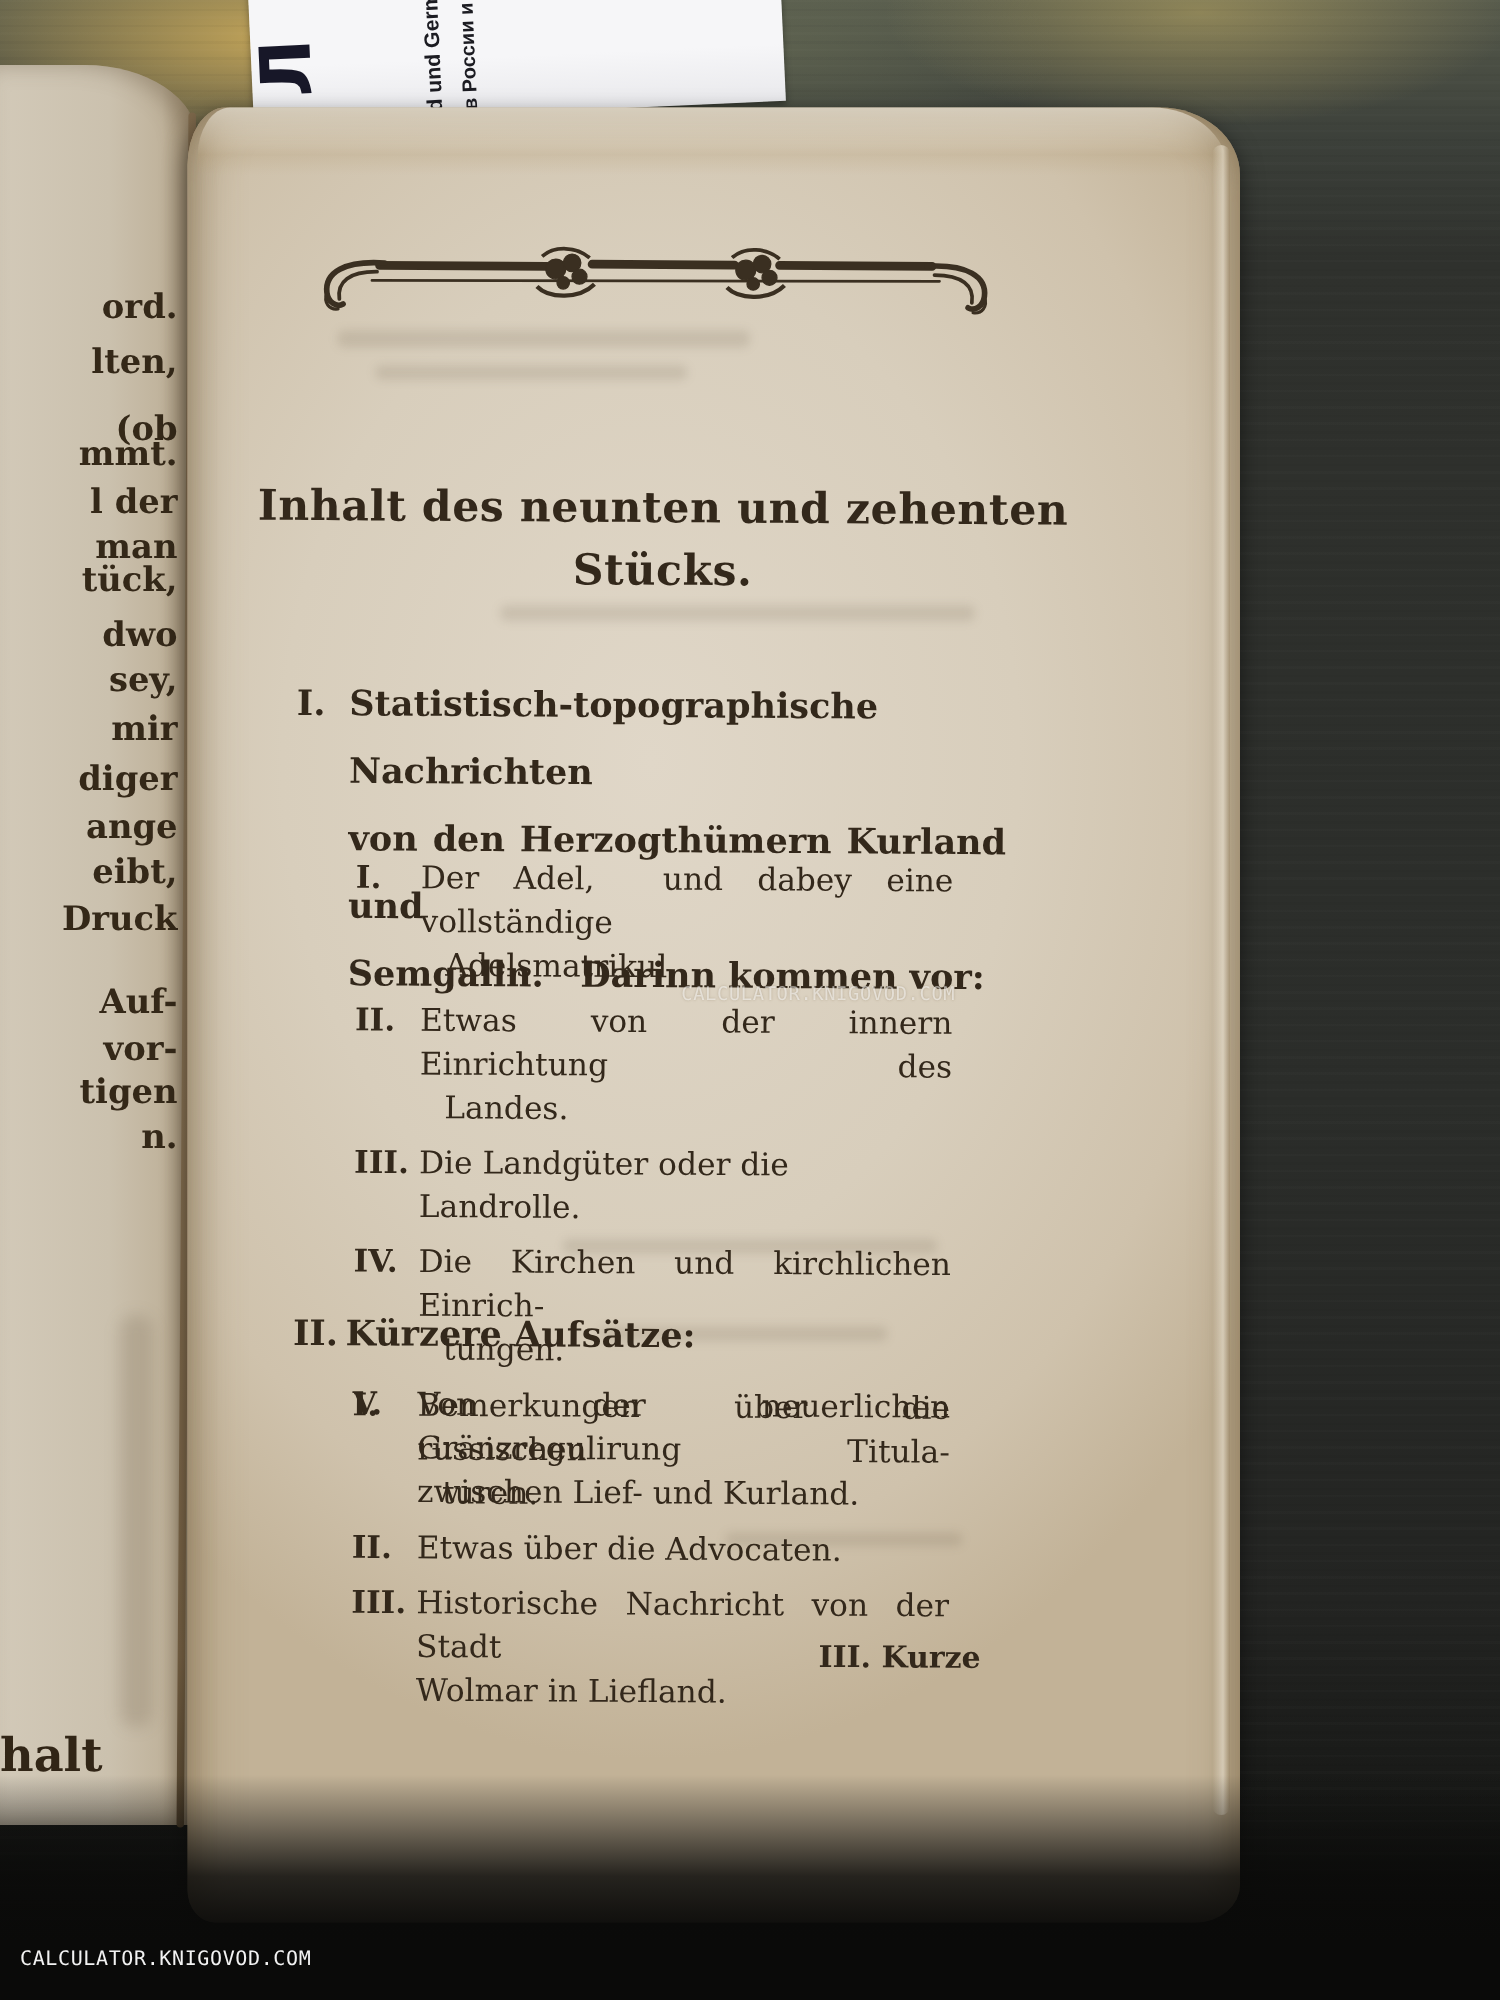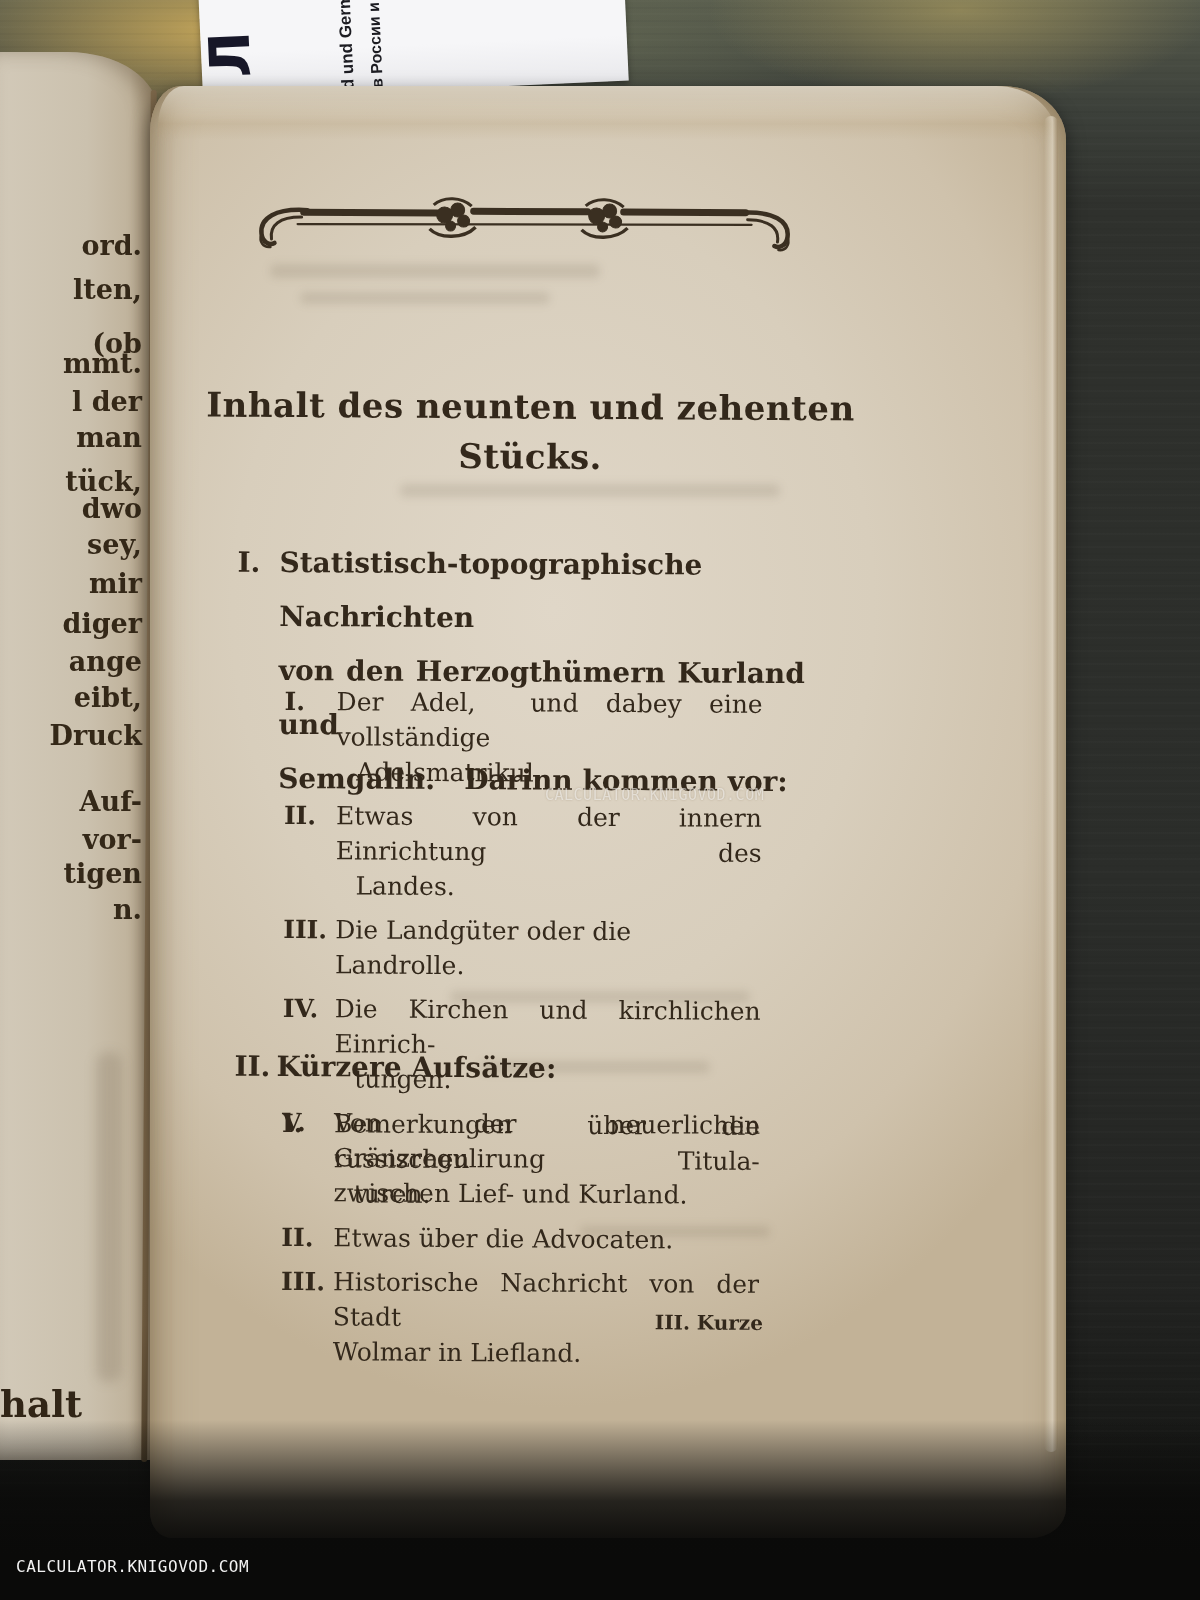--- a/index.html
+++ b/index.html
@@ -67,21 +67,21 @@
     background:rgba(92,78,56,.18); filter:blur(6px); border-radius:12px;
   }
   .spine-crease{
     position:absolute; left:146px; top:90px; width:6px; height:1372px;
     background:linear-gradient(180deg,#7c674a, #937c5c 40%, #7a6446 90%, #574730);
     transform:rotate(.4deg); border-radius:3px;
   }
 
   
   .main-page{
-    position:absolute; left:150px; top:86px; width:916px; height:1452px;
+    position:absolute; left:150px; top:86px; width:842px; height:1452px;
     background:
       radial-gradient(70% 55% at 44% 36%, #e0d7c8 0%, #d8cebc 50%, #cfc2ac 80%, #c2b297 100%);
     border-radius:30px 64px 36px 22px / 46px 54px 30px 26px;
     box-shadow:
       inset 0 14px 22px rgba(124,103,70,.35),
       inset -16px 0 26px rgba(124,103,70,.30),
       inset 0 -14px 22px rgba(110,95,70,.28),
       inset 18px 0 30px rgba(124,103,70,.28),
       0 6px 18px rgba(0,0,0,.5);
   }
@@ -114,21 +114,21 @@
   .toc{ position:absolute; left:134px; width:478px; }
   .toc-a{ top:600px; }
   .toc-b{ top:1022px; }
   .toc-item{ display:flex; margin-bottom:9px; font-size:25px; line-height:35px; }
   .toc-num{ flex:none; width:52px; font-weight:700; padding-right:10px; box-sizing:border-box; text-align:left; }
   .toc-lines{ flex:1; }
   .toc-lines .line{ white-space:pre-wrap; }
   .line.j{ text-align:justify; text-align-last:justify; }
   .line.cont{ padding-left:20px; }
 
-  .catchword{ position:absolute; left:508px; top:1224px; font-weight:700; font-size:20px; }
+  .catchword{ position:absolute; left:508px; top:1224px; font-weight:700; font-size:24px; }
 
   .ghost{ position:absolute; background:rgba(95,80,58,.14); filter:blur(4px); border-radius:6px; }
   .ghost-1{ left:120px; top:178px; width:330px; height:14px; }
   .ghost-1b{ left:150px; top:206px; width:250px; height:12px; }
   .ghost-2{ left:250px; top:398px; width:380px; height:13px; }
   .ghost-3{ left:300px; top:905px; width:300px; height:12px; }
   .ghost-4{ left:330px; top:975px; width:230px; height:12px; }
   .ghost-5{ left:430px; top:1140px; width:190px; height:11px; }
 
   
@@ -157,21 +157,21 @@
     <div class="slip-vtext slip-v2">в России и</div>
   </div>
 
   <div class="left-page">
     <span class="frag" style="top:178px">ord.</span>
     <span class="frag" style="top:222px">lten,</span>
     <span class="frag" style="top:276px">(ob</span>
     <span class="frag" style="top:296px">mmt.</span>
     <span class="frag" style="top:334px">l der</span>
     <span class="frag" style="top:370px">man</span>
-    <span class="frag" style="top:414px">tück,</span>
+    <span class="frag" style="top:397px">tück,</span>
     <span class="frag" style="top:441px">dwo</span>
     <span class="frag" style="top:477px">sey,</span>
     <span class="frag" style="top:516px">mir</span>
     <span class="frag" style="top:556px">diger</span>
     <span class="frag" style="top:594px">ange</span>
     <span class="frag" style="top:630px">eibt,</span>
     <span class="frag" style="top:668px">Druck</span>
     <span class="frag" style="top:734px">Auf-</span>
     <span class="frag" style="top:772px">vor-</span>
     <span class="frag" style="top:806px">tigen</span>

